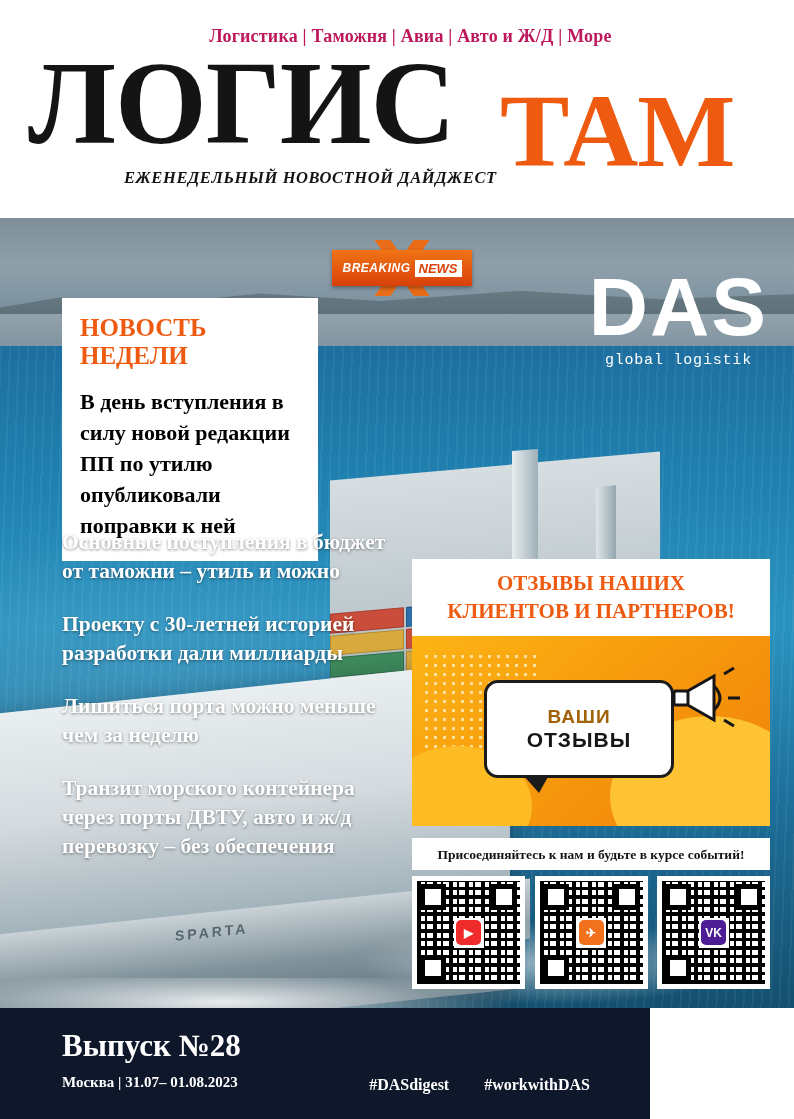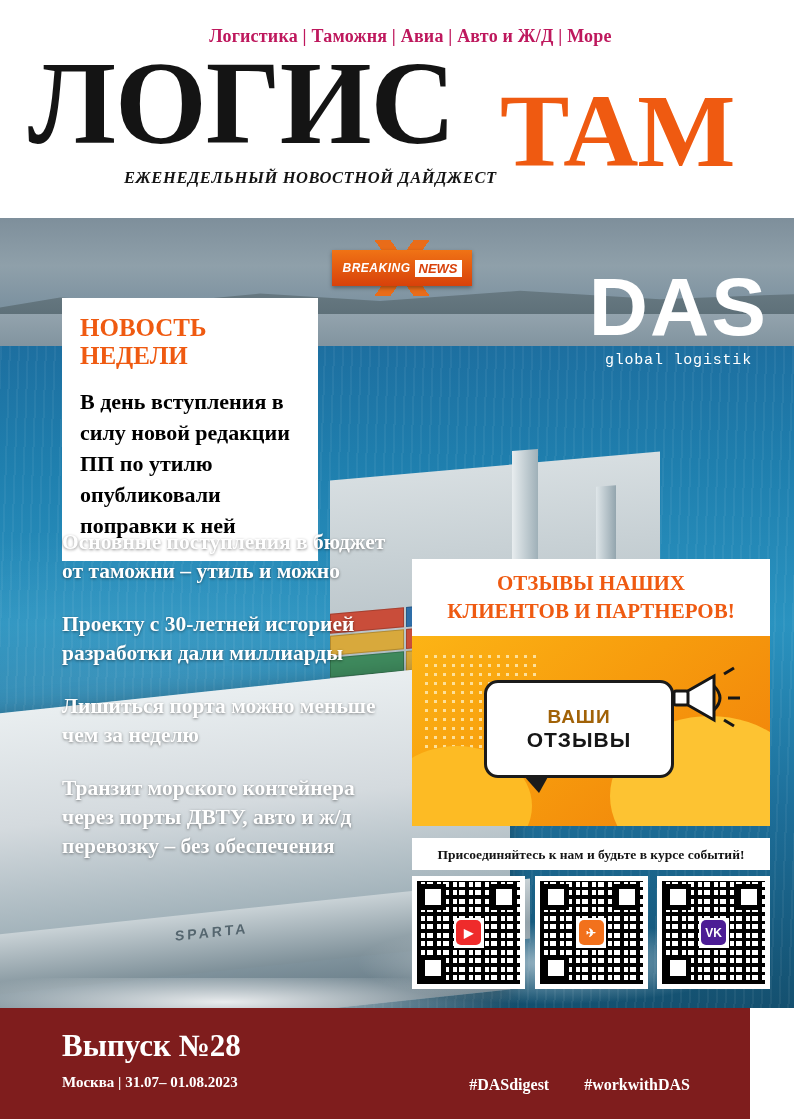--- a/index.html
+++ b/index.html
@@ -366,22 +366,22 @@
     width:25px; height:25px; border-radius:5px;
     display:flex; align-items:center; justify-content:center;
     font-family:"Liberation Sans", sans-serif; font-weight:bold;
     font-size:12px; color:#fff;
   }
 
   
   .footer {
     position:absolute;
     left:0; top:1008px;
-    width:750px; height:111px;
-    background:#7f1d1d;
+    width:650px; height:111px;
+    background:#0f172a;
     color:#fff;
   }
   .issue {
     position:absolute; left:62px; top:20px;
     font-family:"Liberation Serif", serif;
     font-weight:bold; font-size:31px; color:#fff;
   }
   .issue-sub {
     position:absolute; left:62px; top:66px;
     font-family:"Liberation Serif", serif;

